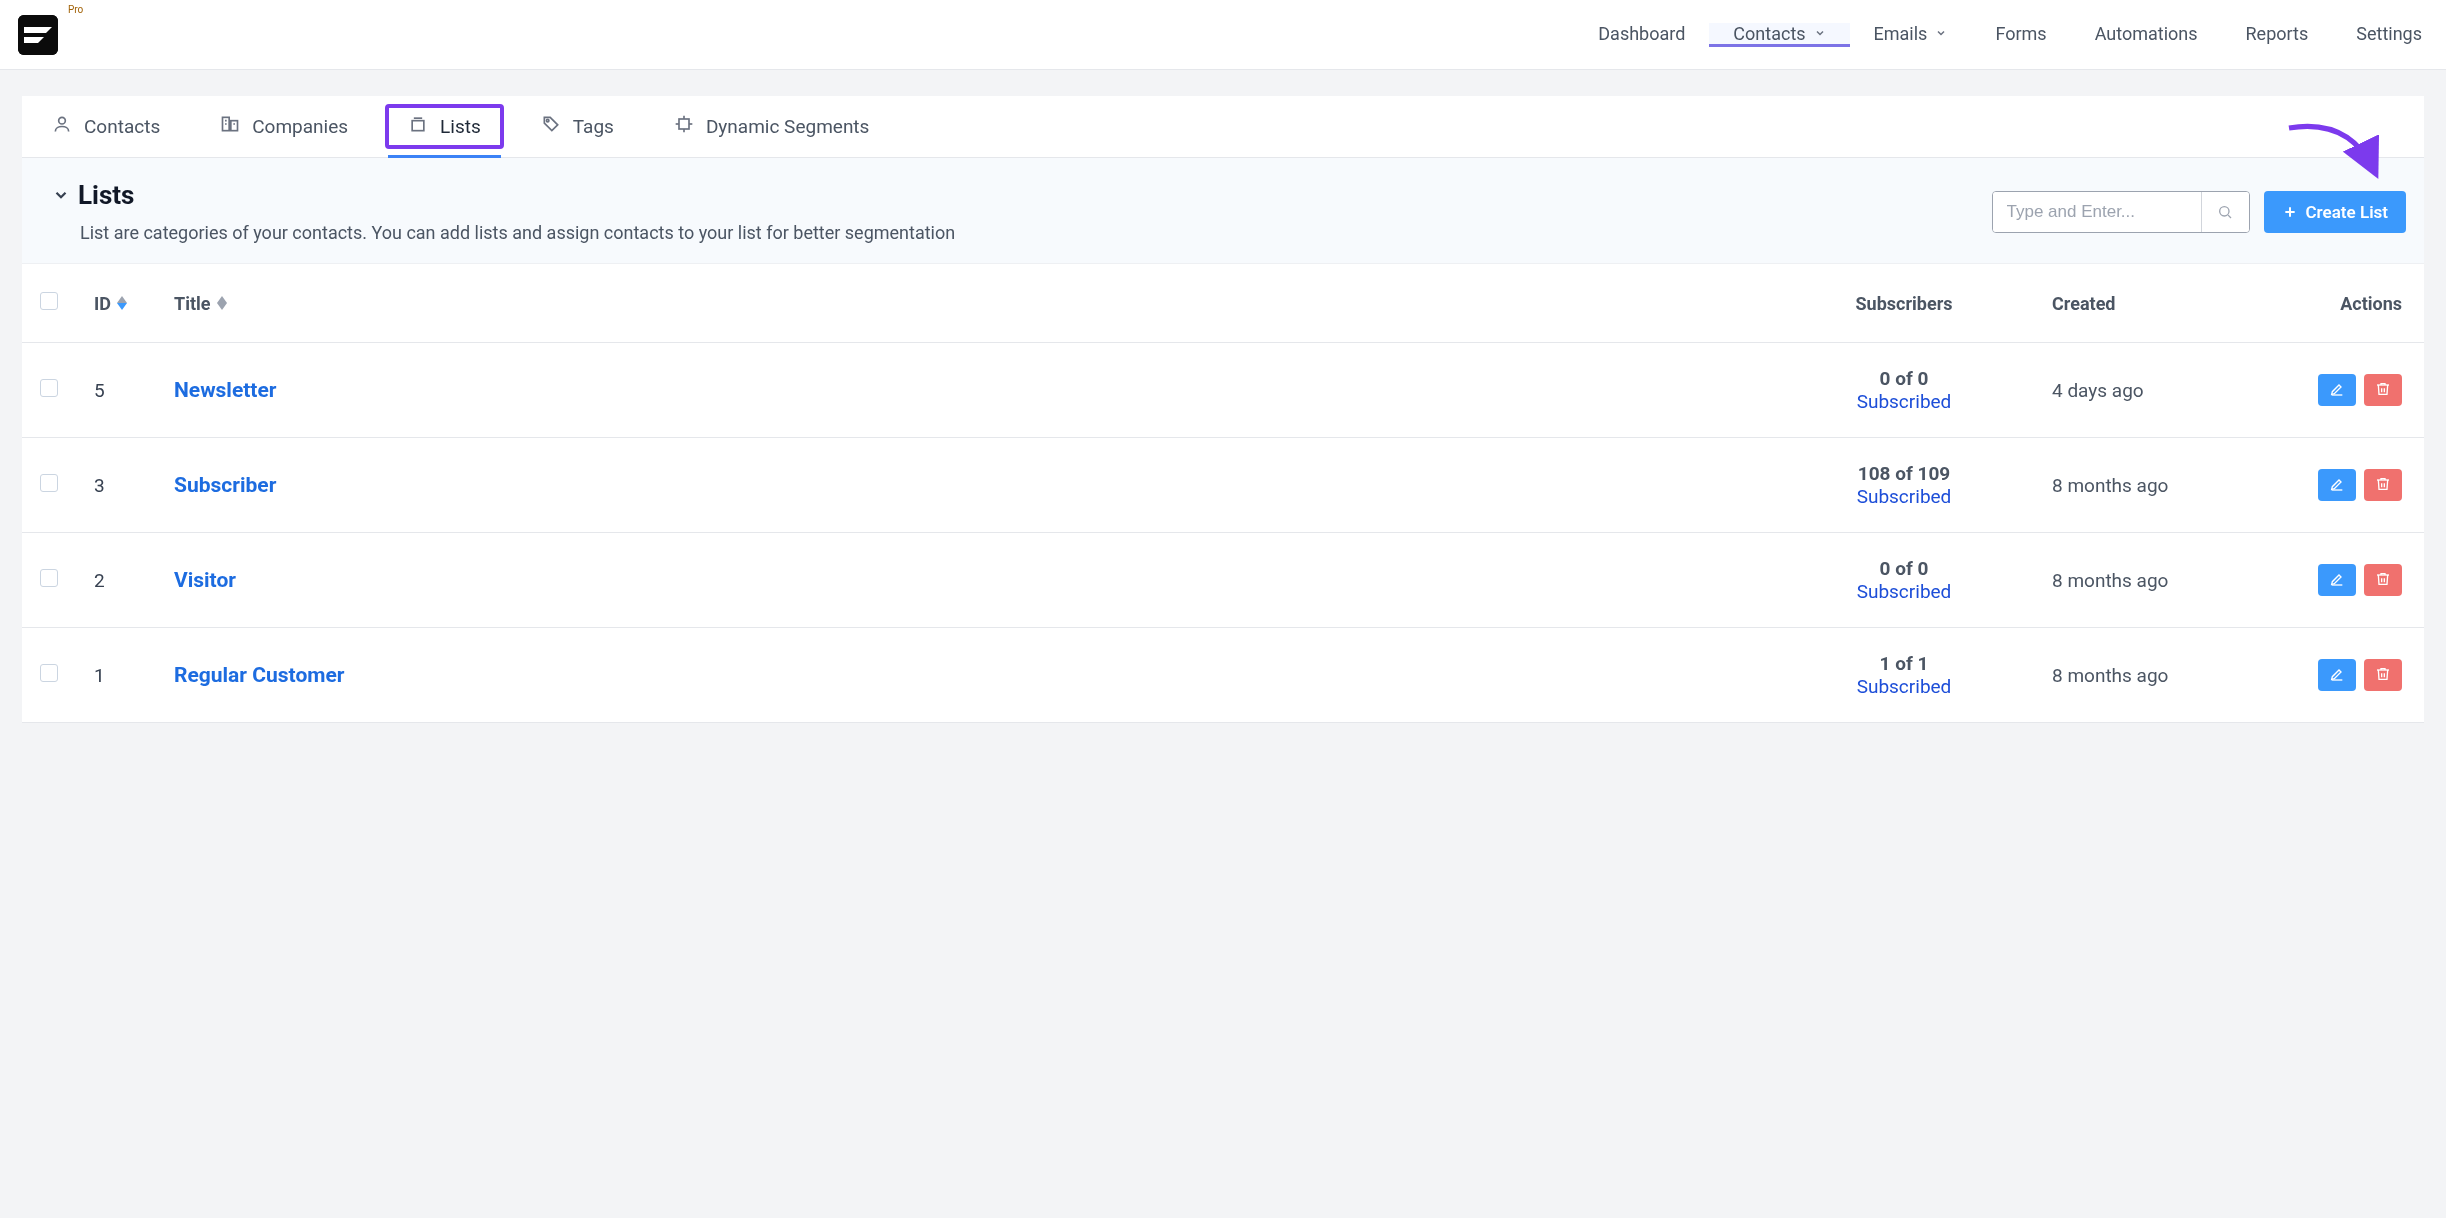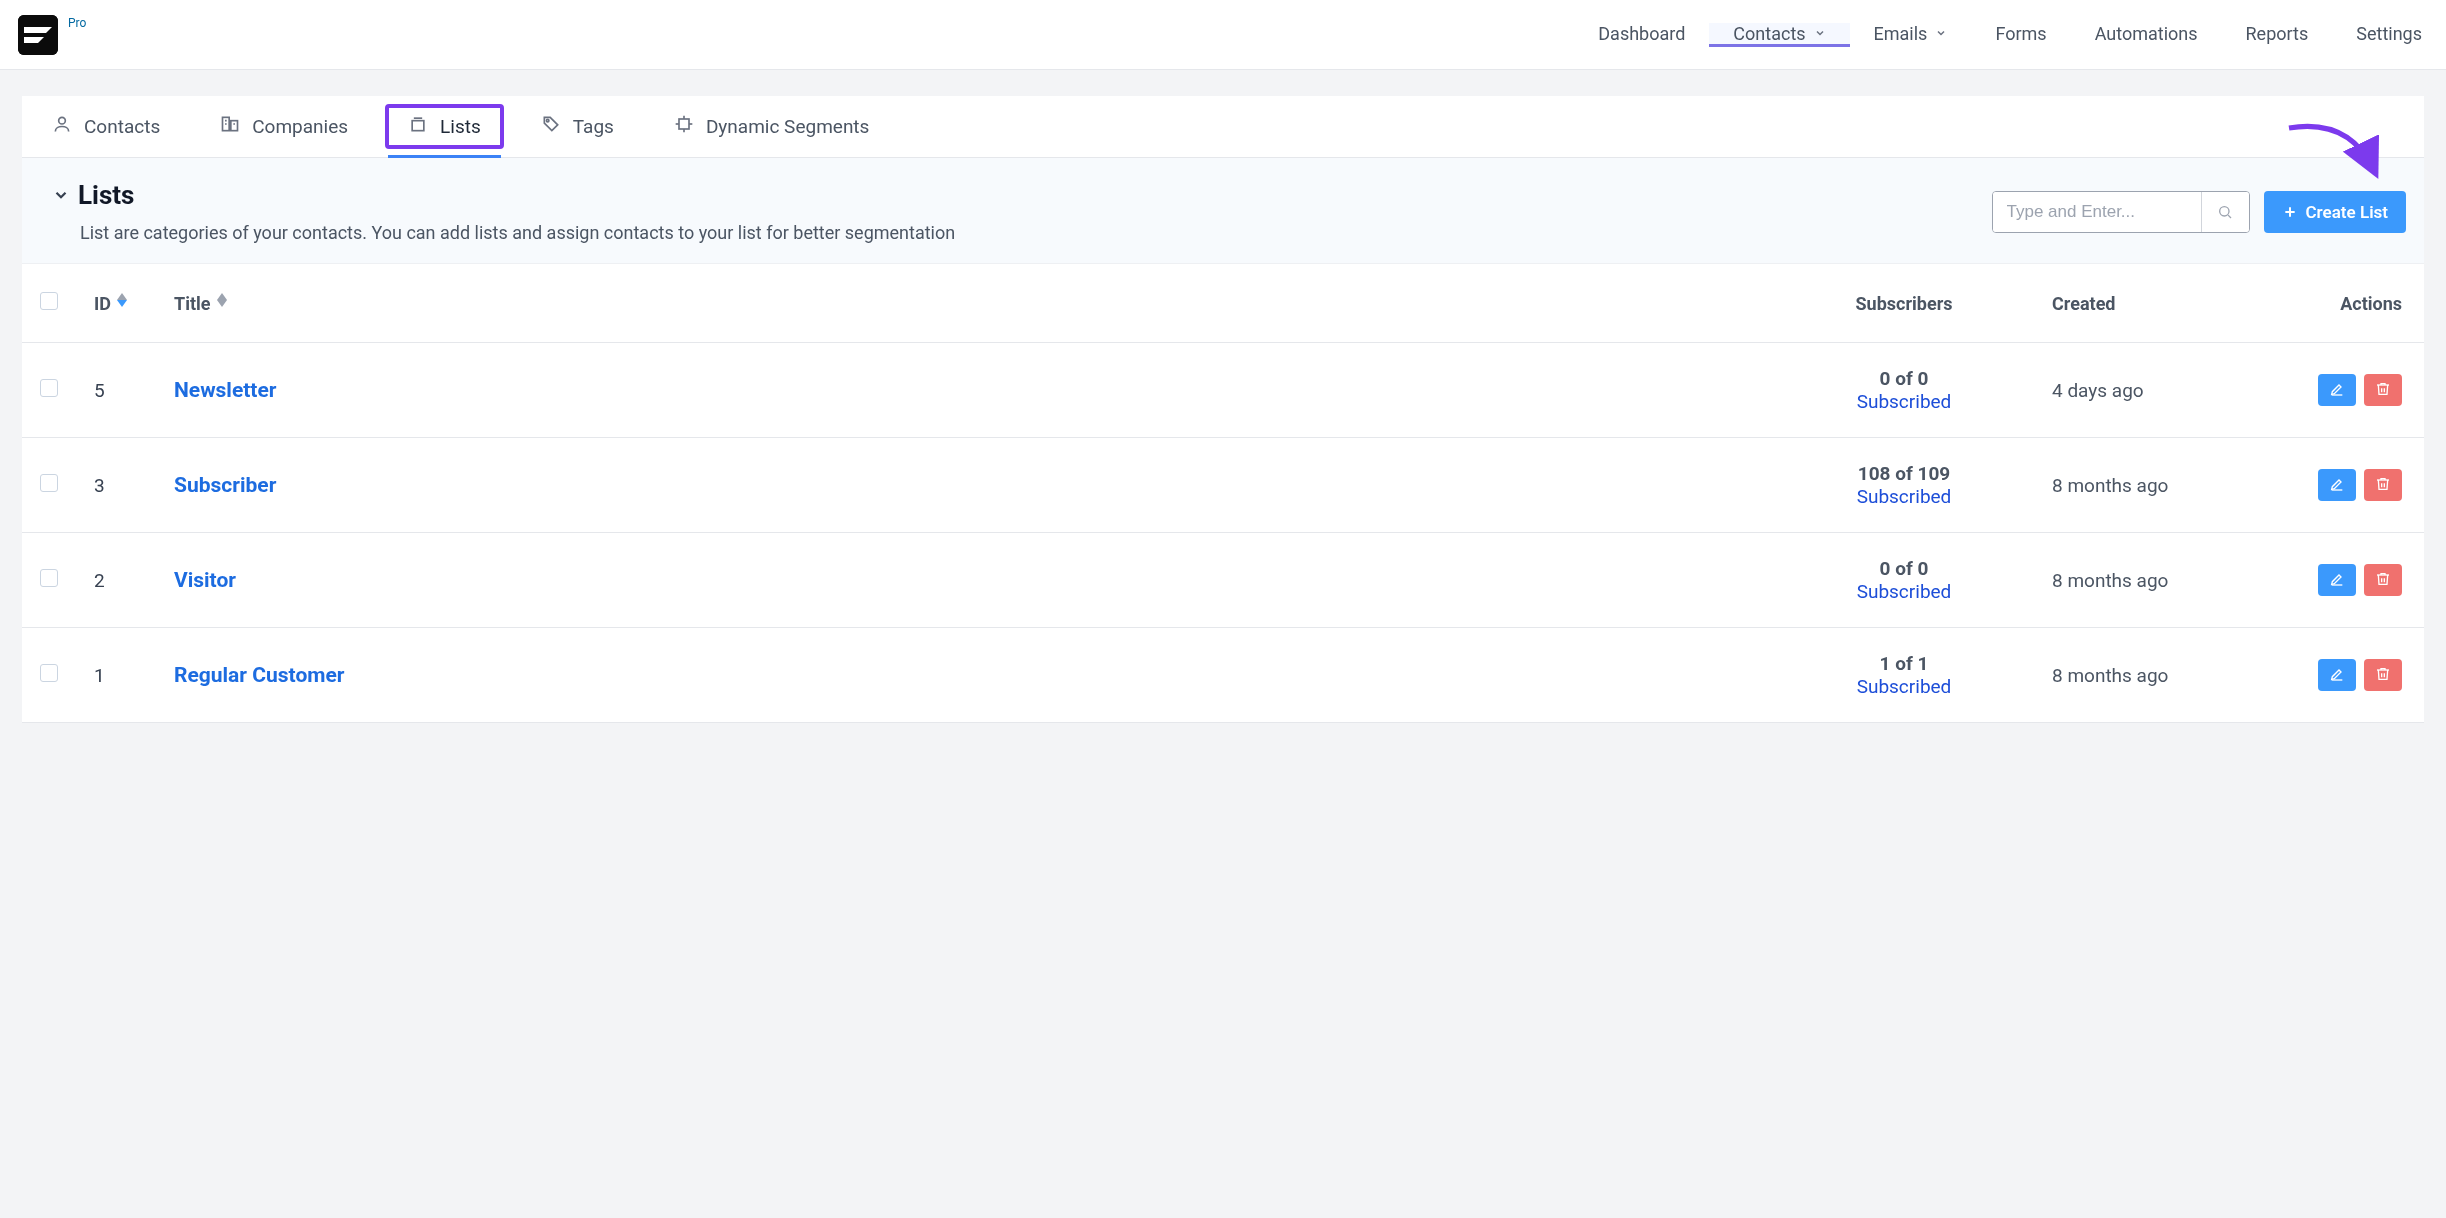--- a/index.html
+++ b/index.html
@@ -28,24 +28,24 @@
   .brand-logo {
     width: 40px;
     height: 40px;
     border-radius: 6px;
     background: #0b0b0b;
     position: relative;
     overflow: hidden;
   }
   .brand-logo svg { width:100%; height:100%; }
   .brand-pro {
-    font-size: 12px;
-    color: #0369a1;
+    font-size: 10px;
+    color: #a16207;
     align-self: flex-start;
-    padding-top: 16px;
+    padding-top: 4px;
   }
   .topnav-spacer { flex: 1; }
   .topnav-menu {
     display: flex;
     align-items: center;
   }
   .topnav-item {
     display: flex;
     align-items: center;
     gap: 8px;
@@ -196,21 +196,21 @@
     font-weight:700;
     color:#4b5563;
     border-bottom:1px solid #e5e7eb;
   }
   table.lists thead th.ck, table.lists tbody td.ck { width:50px; text-align:center; }
   table.lists thead th.id, table.lists tbody td.id { width:80px; text-align:left; }
   table.lists thead th.title, table.lists tbody td.title { text-align:left; }
   table.lists thead th.subs, table.lists tbody td.subs { width:260px; text-align:center; }
   table.lists thead th.created, table.lists tbody td.created { width:260px; text-align:left; }
   table.lists thead th.actions, table.lists tbody td.actions { width:130px; text-align:right; padding-right:22px; }
-  .th-inner { display:flex; gap:6px; }
+  .th-inner { display:flex; align-items:center; gap:6px; }
   .sort-arrows { display:flex; flex-direction:column; line-height:0; }
   .sort-arrows svg { width:10px; height:7px; color:#9ca3af; }
   .sort-arrows svg.blue { color:#3b99fc; }
 
   table.lists tbody td {
     padding: 24px 18px;
     border-bottom:1px solid #e5e7eb;
     font-size:19px;
     vertical-align:middle;
   }

